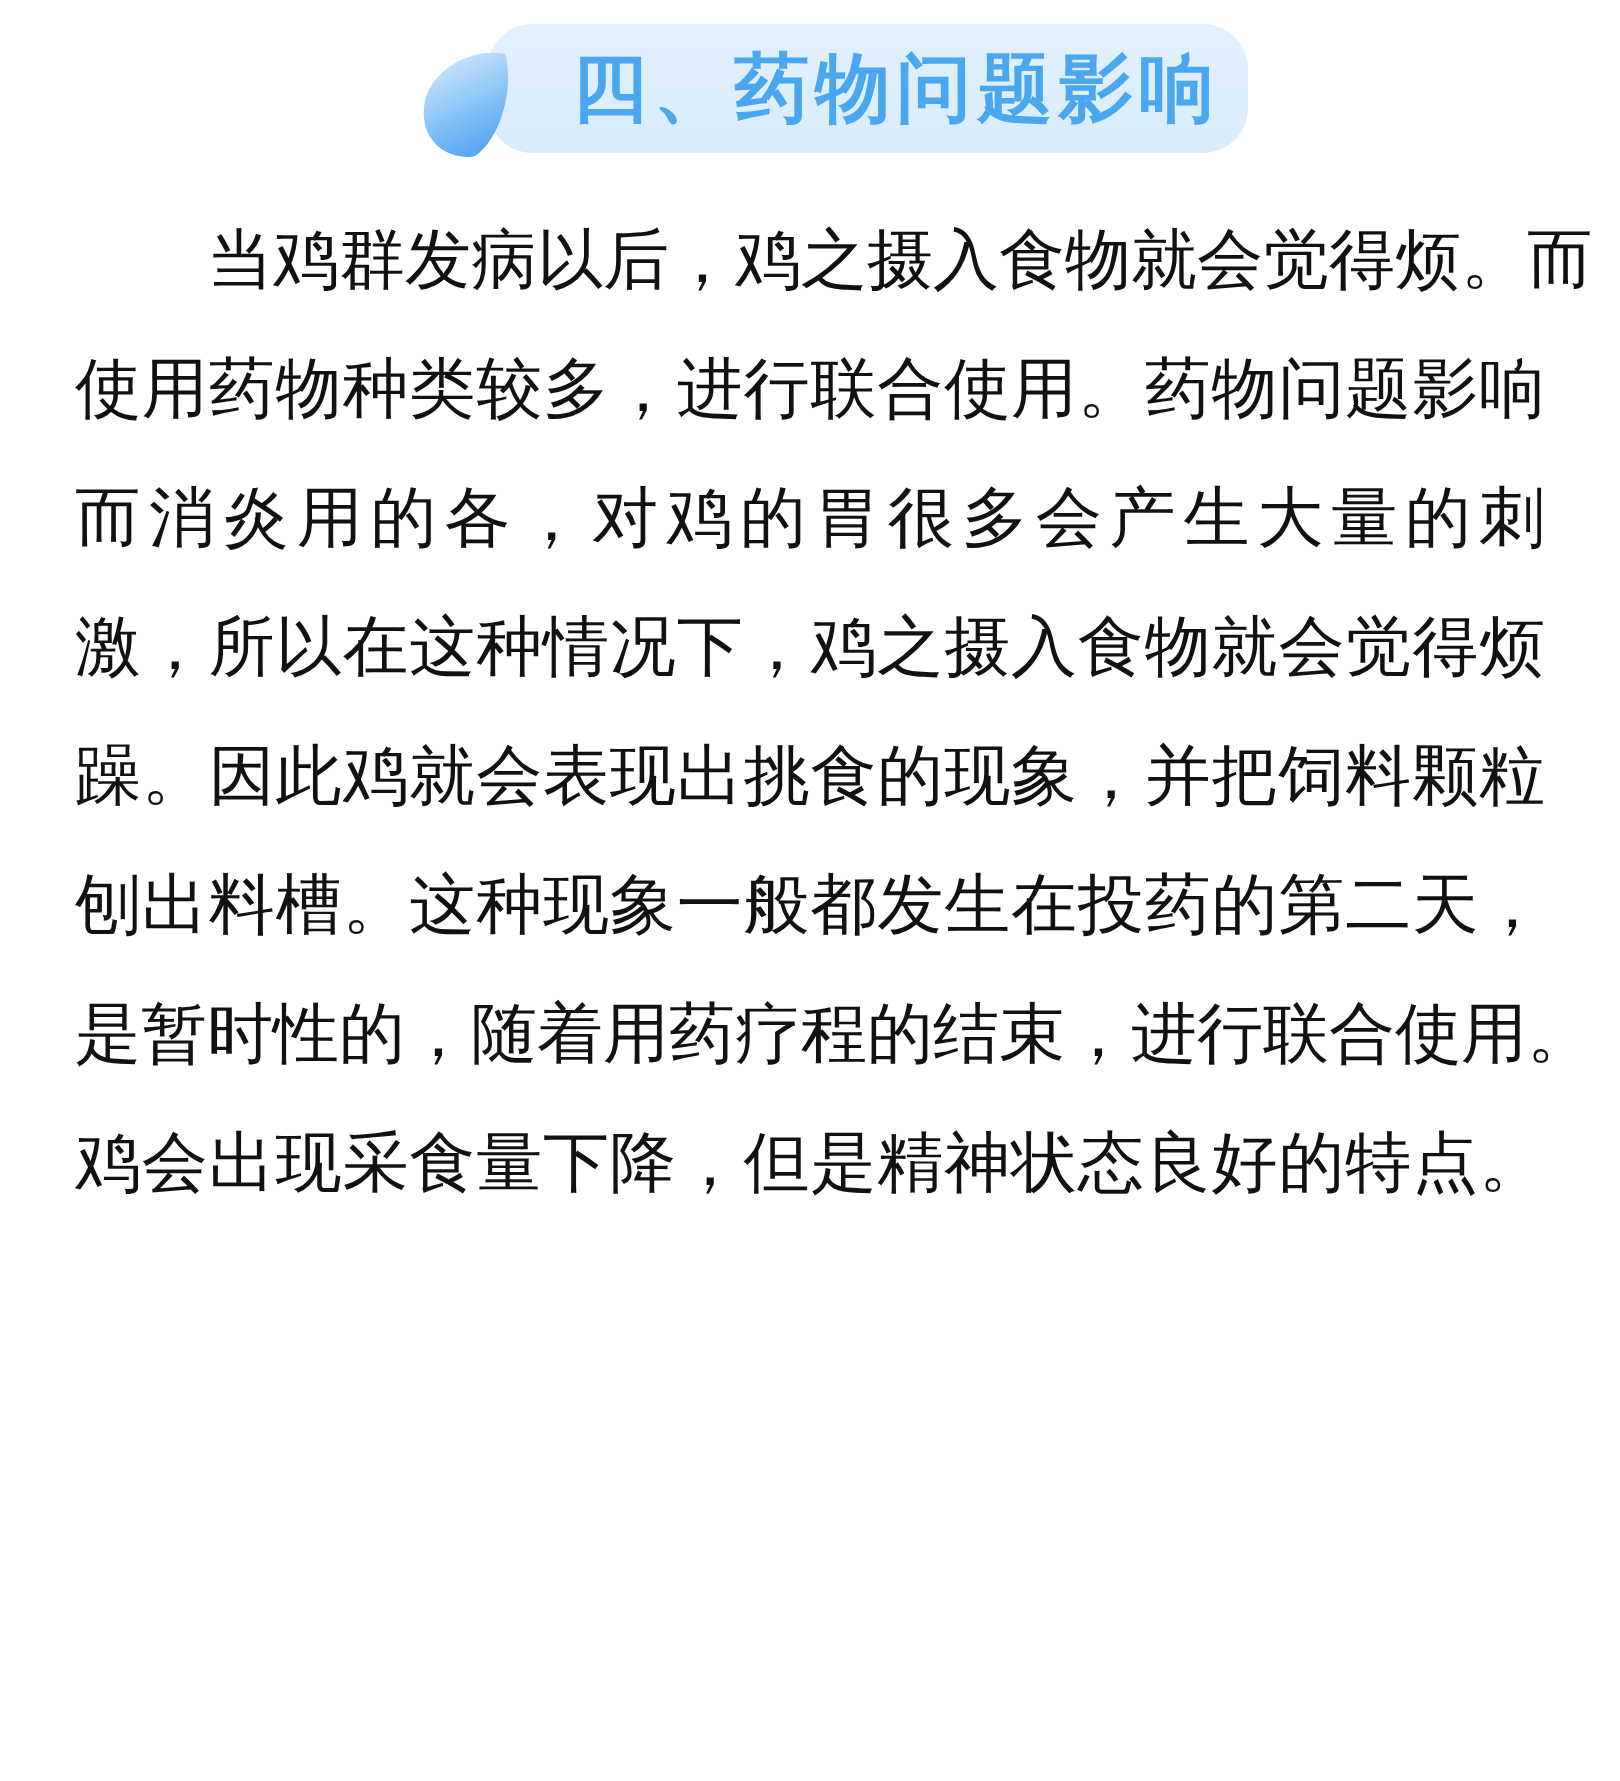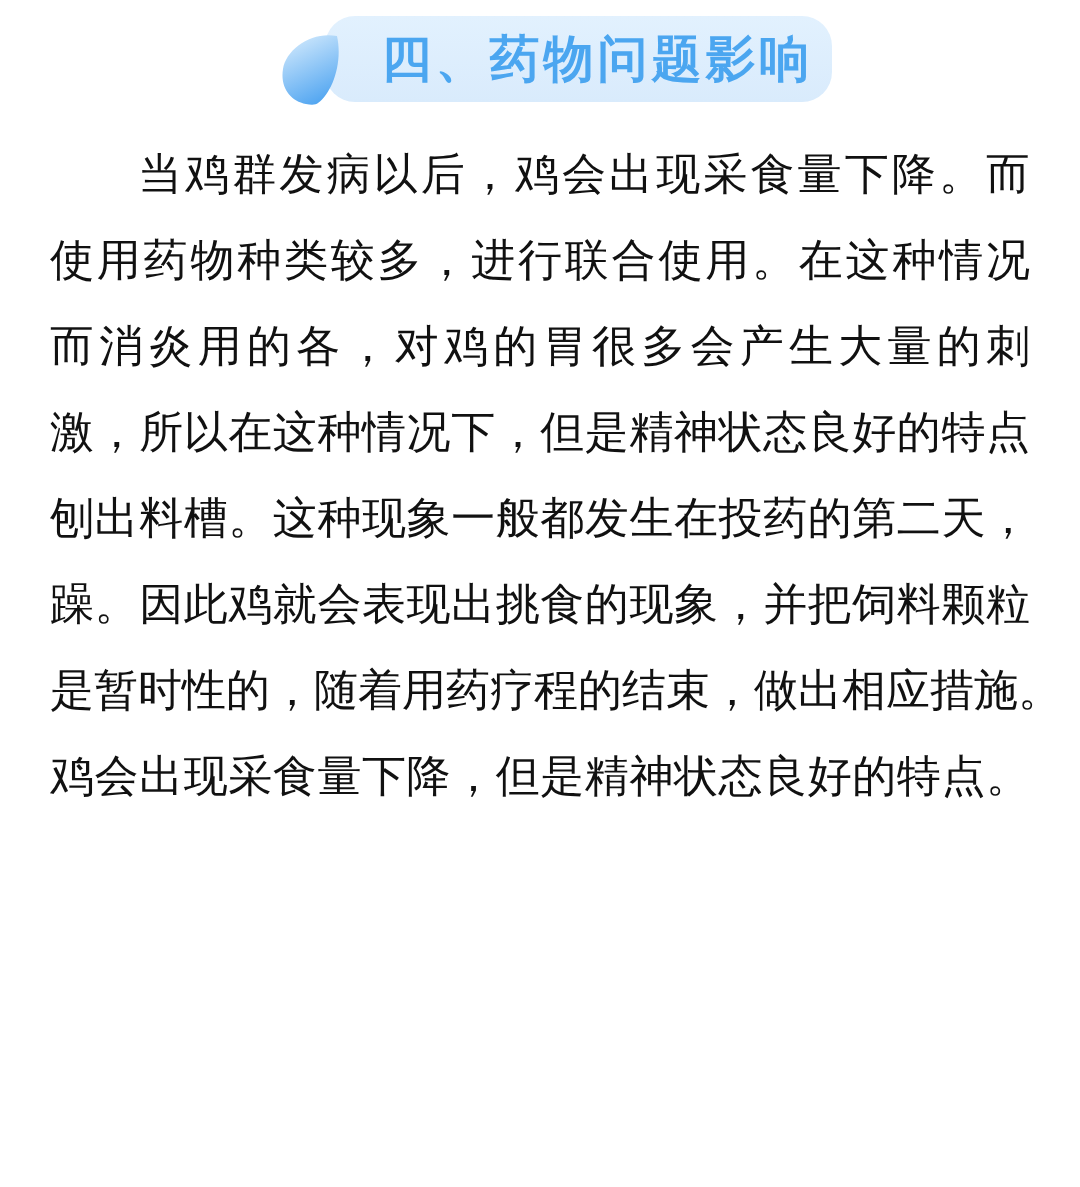--- a/index.html
+++ b/index.html
@@ -91,24 +91,24 @@
                C 0 52 10 66 26 69
                C 31 70 36 70 38 68
                C 52 58 63 28 57 1 Z" fill="url(#dropGrad)"></path>
     </svg>
 
     <div class="badge-title" id="badgeTitle" style="color: rgb(75, 166, 240);">四、药物问题影响</div>
   </div>
 
   <div class="article" id="article" style="color: rgb(17, 17, 17);">
       <div class="paragraph">
-        <div class="line indent">当鸡群发病以后，鸡会出现采食量下降。而</div>
-        <div class="line">使用药物种类较多，进行联合使用。在这种情况</div>
+        <div class="line indent">当鸡群发病以后，鸡之摄入食物就会觉得烦。而</div>
+        <div class="line">使用药物种类较多，进行联合使用。药物问题影响</div>
         <div class="line">而消炎用的各，对鸡的胃很多会产生大量的刺</div>
-        <div class="line">激，所以在这种情况下，但是精神状态良好的特点</div>
+        <div class="line">激，所以在这种情况下，鸡之摄入食物就会觉得烦</div>
+        <div class="line">躁。因此鸡就会表现出挑食的现象，并把饲料颗粒</div>
         <div class="line">刨出料槽。这种现象一般都发生在投药的第二天，</div>
-        <div class="line">躁。因此鸡就会表现出挑食的现象，并把饲料颗粒</div>
-        <div class="line">是暂时性的，随着用药疗程的结束，做出相应措施。</div>
+        <div class="line">是暂时性的，随着用药疗程的结束，进行联合使用。</div>
         <div class="line">鸡会出现采食量下降，但是精神状态良好的特点。</div>
       </div>
     </div>
 
 </div>
 
 </body></html>

